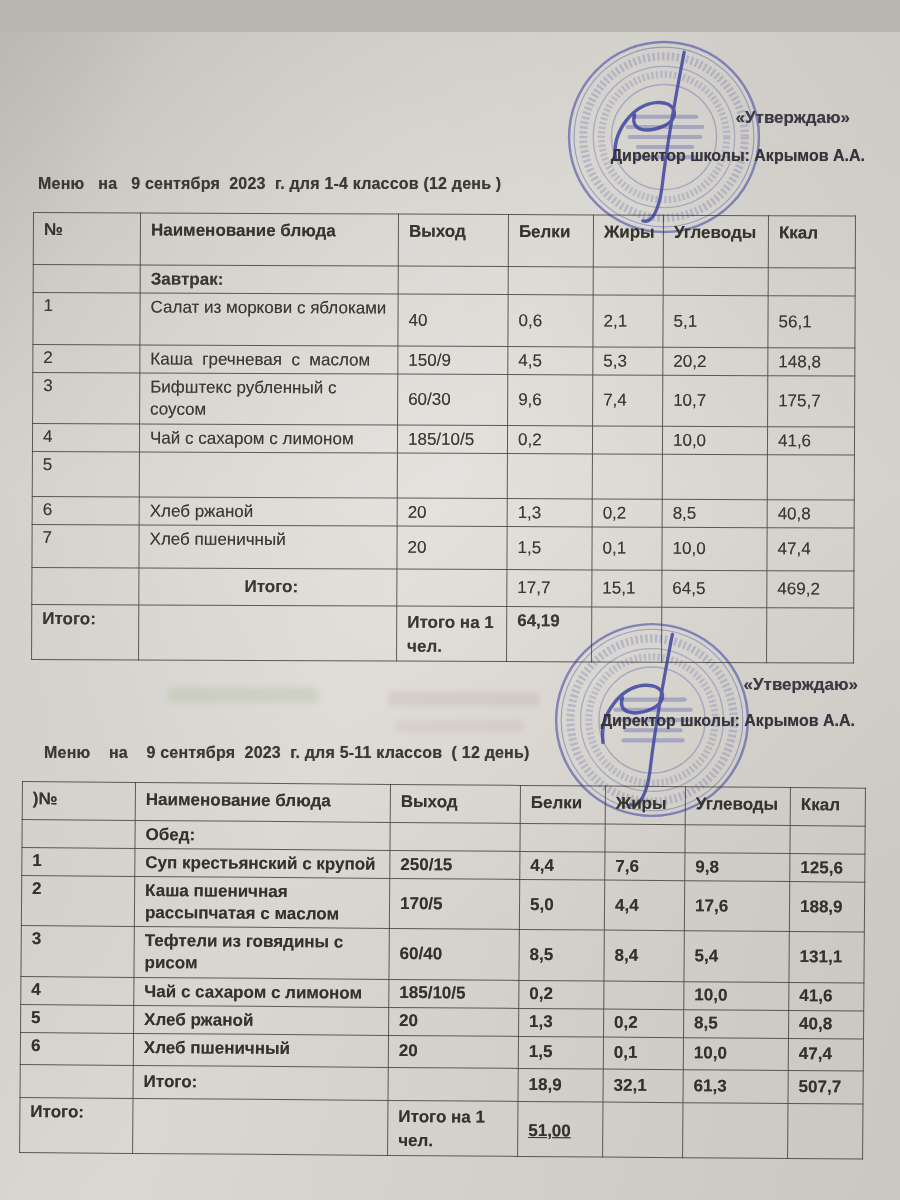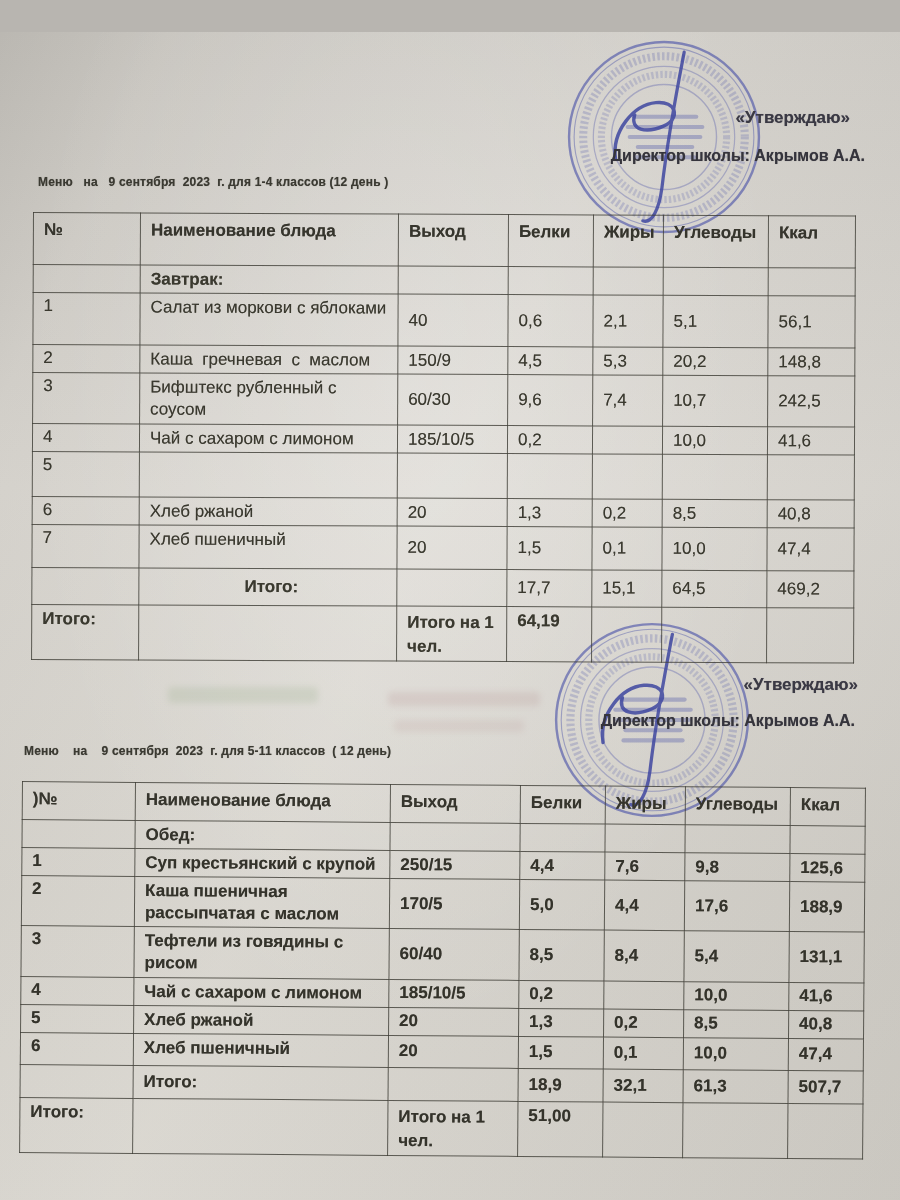--- a/index.html
+++ b/index.html
@@ -6,21 +6,21 @@
   .photo{
     position:relative;width:900px;height:1200px;overflow:hidden;
     font-family:"Liberation Sans",sans-serif;color:#3a392f;
     background:
       radial-gradient(ellipse at 45% 30%, rgba(255,255,255,0.20), rgba(255,255,255,0) 55%),
       linear-gradient(115deg, rgba(62,60,55,0.14) 0%, rgba(62,60,55,0.05) 12%, rgba(255,255,255,0.07) 45%, rgba(62,60,55,0.09) 100%),
       linear-gradient(#cfccc6, #dcd9d3 38%, #d6d3cc 72%, #d8d5ce 100%);
     margin-top: 32px;
   }
   .title{
-    position:absolute;font-size:12px;font-weight:600;color:#3b3a32;
+    position:absolute;font-size:16px;font-weight:600;color:#3b3a32;
     white-space:pre;letter-spacing:.2px;text-shadow:0 0 .7px rgba(59,58,50,.65);
   }
   .approve{
     position:absolute;font-size:17px;font-weight:700;color:#3a3944;text-align:right;
     z-index:3;text-shadow:0 0 .7px rgba(58,57,68,.6);
   }
   .director{
     position:absolute;font-size:16px;font-weight:700;color:#35343c;text-align:right;
     z-index:3;white-space:pre;text-shadow:0 0 .7px rgba(53,52,60,.6);
   }
@@ -98,21 +98,21 @@
     </g>
   </svg>
 
   <div class="approve" style="left:600px;top:76px;width:250px;">«Утверждаю»</div>
   <div class="director" style="left:560px;top:115px;width:305px;">Директор школы: Акрымов А.А.</div>
 
   <div class="approve" style="left:608px;top:643px;width:250px;">«Утверждаю»</div>
   <div class="director" style="left:553px;top:680px;width:302px;">Директор школы: Акрымов А.А.</div>
 
   <div class="title" style="left:38px;top:143px;">Меню   на   9 сентября  2023  г. для 1-4 классов (12 день )</div>
-  <div class="title" style="left:24px;top:712px;">Меню    на    9 сентября  2023  г. для 5-11 классов  ( 12 день)</div>
+  <div class="title" style="left:44px;top:712px;">Меню    на    9 сентября  2023  г. для 5-11 классов  ( 12 день)</div>
 
   <table class="t1" style="width:822px;">
     <colgroup>
       <col style="width:107px">
         <col style="width:258px">
         <col style="width:110px">
       <col style="width:85px">
         <col style="width:70px">
         <col style="width:105px">
         <col style="width:87px">
@@ -156,21 +156,21 @@
           <td>20,2</td>
           <td>148,8</td>
         </tr>
         <tr style="height: 51px;">
           <td class="num-col">3</td>
           <td class="name-col">Бифштекс рубленный с соусом</td>
           <td>60/30</td>
           <td>9,6</td>
           <td>7,4</td>
           <td>10,7</td>
-          <td>242,5</td>
+          <td>175,7</td>
         </tr>
         <tr style="height: 21px;">
           <td class="num-col">4</td>
           <td class="name-col">Чай с сахаром с лимоном</td>
           <td>185/10/5</td>
           <td>0,2</td>
           <td></td>
           <td>10,0</td>
           <td>41,6</td>
         </tr>
@@ -317,21 +317,21 @@
         <td></td>
         <td>18,9</td>
         <td>32,1</td>
         <td>61,3</td>
         <td>507,7</td>
       </tr>
       <tr style="height:55px">
         <td class="totals-label" style="vertical-align:top;padding-top:4px;">Итого:</td>
         <td></td>
         <td class="bold" style="vertical-align:top;padding-top:4px;line-height:1.4;">Итого на 1 чел.</td>
-        <td class="bold" style="vertical-align:top;padding-top:4px;">51,00</td>
+        <td class="bold" style="vertical-align:top;padding-top:19px;text-decoration:underline;">51,00</td>
         <td></td>
         <td></td>
         <td></td>
       </tr>
     </tbody>
   </table>
 
 </div>
 
 </body></html>

